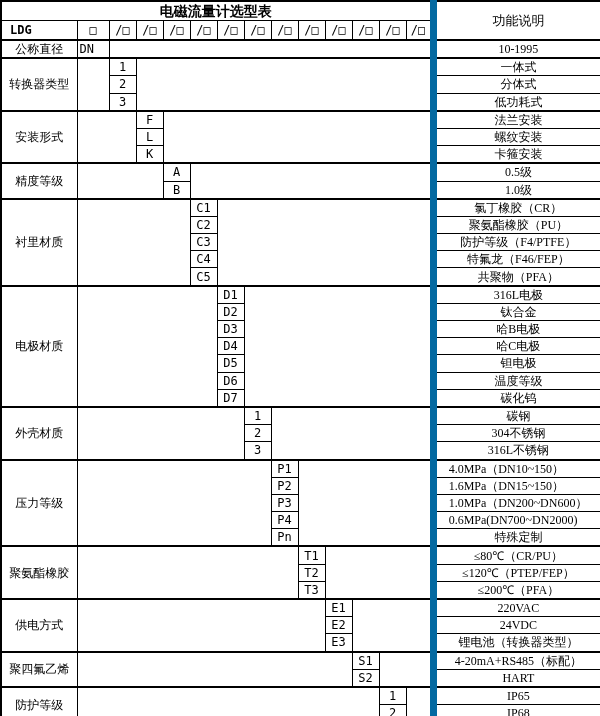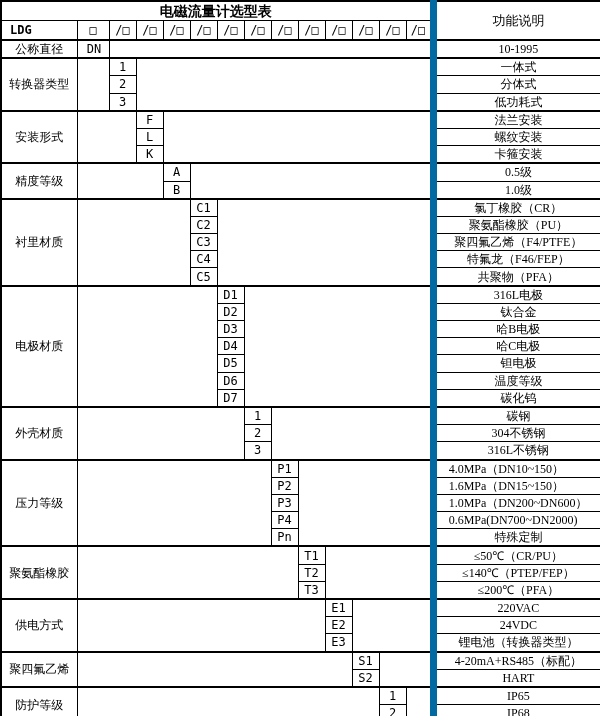--- a/index.html
+++ b/index.html
@@ -7,21 +7,21 @@
   table{border-collapse:collapse;table-layout:fixed;width:600px;border:2px solid #000;}
   td{border:1px solid #000;padding:0;font-size:12px;line-height:1;text-align:center;
      vertical-align:middle;overflow:hidden;white-space:nowrap;height:16.19px;
      font-family:"DejaVu Sans",sans-serif;}
   tr.hrow td{height:18px;}
   td.title{font-weight:bold;font-size:14px;margin-top:8px;}
   td.fn{border-left:7px solid #0369a1;font-family:Liberation Serif, serif;}
   td.fnhead{font-size:13px;}
   td.ldg{text-align:left;padding-left:8px;font-family:"DejaVu Sans Mono",monospace;font-weight:bold;}
   td.code{font-family:"DejaVu Sans Mono",monospace;}
-  td.dncode{text-align:center;padding-left:2px;}
+  td.dncode{text-align:left;padding-left:2px;}
   td.left{text-align:left;padding-left:12px;}
   tr.gfirst > td{border-top:2px solid #000;}
 </style>
 </head>
 <body>
 
 <table>
   <colgroup>
     <col style="width:76px">
     <col style="width:32px">
@@ -113,21 +113,21 @@
         <td class="code">C1</td>
         <td class="empty" rowspan="5" colspan="8"></td>
         <td class="fn">氯丁橡胶（CR）</td>
       </tr>
       <tr>
         <td class="code">C2</td>
         <td class="fn">聚氨酯橡胶（PU）</td>
       </tr>
       <tr>
         <td class="code">C3</td>
-        <td class="fn">聚四氟乙烯（F4/PTFE）</td>
+        <td class="fn">防护等级（F4/PTFE）</td>
       </tr>
       <tr>
         <td class="code">C4</td>
         <td class="fn">特氟龙（F46/FEP）</td>
       </tr>
       <tr>
         <td class="code">C5</td>
         <td class="fn">共聚物（PFA）</td>
       </tr>
       <tr class="gfirst">
@@ -197,25 +197,25 @@
       </tr>
       <tr>
         <td class="code">Pn</td>
         <td class="fn">特殊定制</td>
       </tr>
       <tr class="gfirst">
         <td class="lbl" rowspan="3">聚氨酯橡胶</td>
         <td class="empty" rowspan="3" colspan="8"></td>
         <td class="code">T1</td>
         <td class="empty" rowspan="3" colspan="4"></td>
-        <td class="fn">≤50℃（CR/PU）</td>
+        <td class="fn">≤80℃（CR/PU）</td>
       </tr>
       <tr>
         <td class="code">T2</td>
-        <td class="fn">≤140℃（PTEP/FEP）</td>
+        <td class="fn">≤120℃（PTEP/FEP）</td>
       </tr>
       <tr>
         <td class="code">T3</td>
         <td class="fn">≤200℃（PFA）</td>
       </tr>
       <tr class="gfirst">
         <td class="lbl" rowspan="3">供电方式</td>
         <td class="empty" rowspan="3" colspan="9"></td>
         <td class="code">E1</td>
         <td class="empty" rowspan="3" colspan="3"></td>

